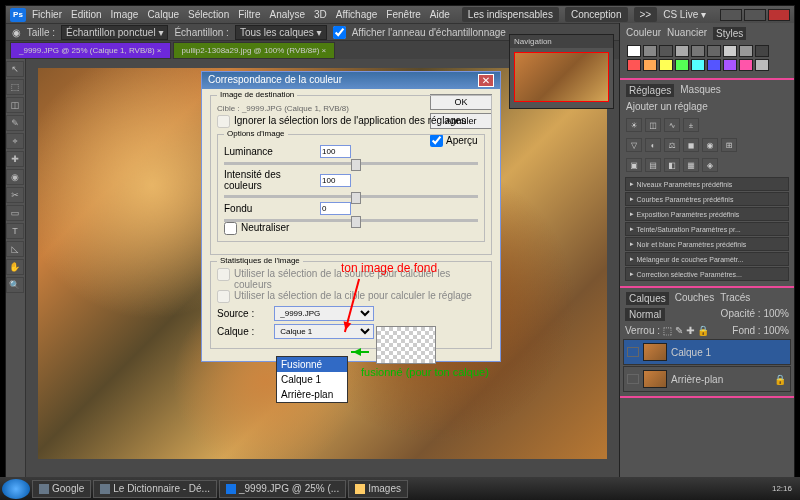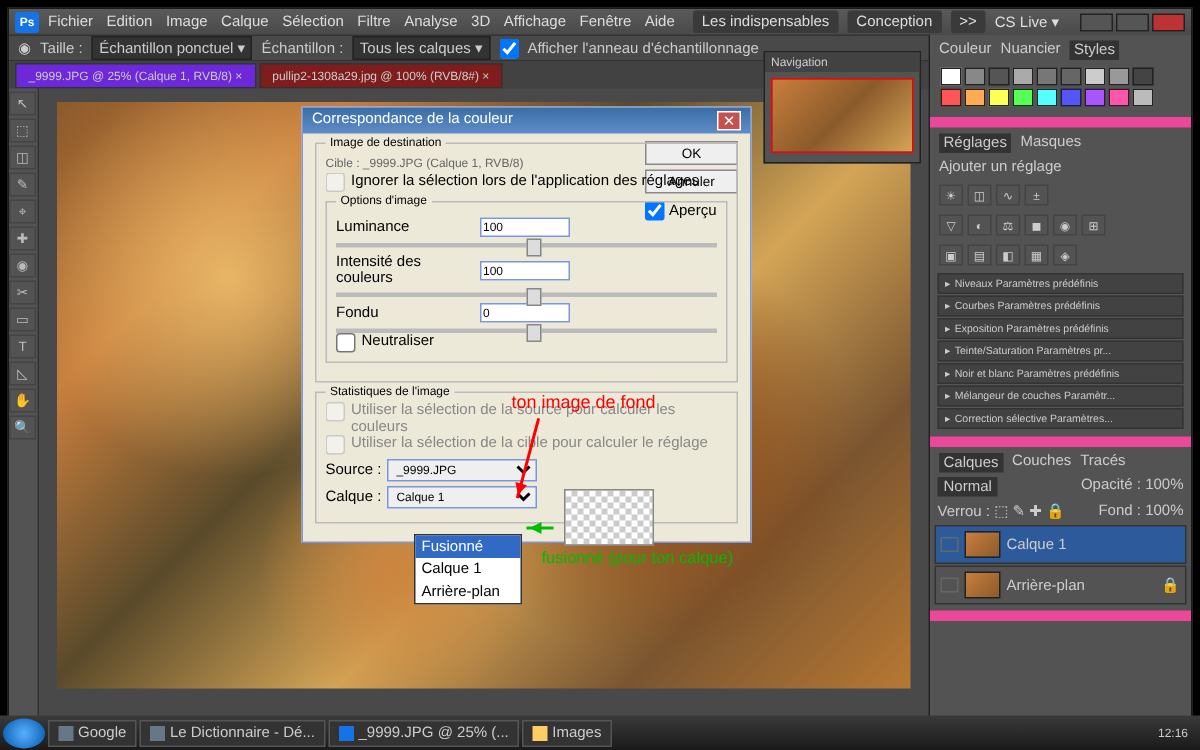--- a/index.html
+++ b/index.html
@@ -10,61 +10,61 @@
 .topbar .menu{display:flex;gap:9px;font-size:9px}
 .topbar .spacer{flex:1}
 .topbar .right{display:flex;gap:6px;align-items:center;font-size:8px}
 .topbar .pill{background:#3a3a3a;padding:2px 6px;border-radius:2px}
 .winbtns{display:flex;gap:2px;margin-left:8px}
 .winbtns span{width:22px;height:12px;border:1px solid #222;background:#555;display:inline-block}
 .winbtns .close{background:#b33}
 .opts{height:18px;background:#494949;border-top:1px solid #333;border-bottom:1px solid #333;display:flex;align-items:center;padding:0 6px;gap:6px;color:#ccc;font-size:8px}
 .opts .sel{background:#333;border:1px solid #222;padding:1px 4px}
 .tabs{height:18px;background:#424242;display:flex;align-items:flex-end;padding-left:4px}
-.tab{background:#7f1d1d;padding:3px 8px;font-size:8px;color:#ccc;border:1px solid #333;margin-right:2px}
+.tab{background:#4d7c0f;padding:3px 8px;font-size:8px;color:#ccc;border:1px solid #333;margin-right:2px}
 .tab.active{background:#6d28d9}
 .workarea{position:absolute;top:53px;bottom:0;left:0;right:175px;background:#3a3a3a;display:flex}
 .toolbar{width:20px;background:#535353;border-right:1px solid #333;display:flex;flex-direction:column;gap:2px;padding-top:2px}
 .toolbar .t{width:18px;height:16px;border:1px solid #444;display:flex;align-items:center;justify-content:center;color:#bbb;font-size:9px}
 .canvas{flex:1;background:#494949;position:relative;overflow:hidden}
 .photo{position:absolute;left:2%;top:2%;right:2%;bottom:8%;background:linear-gradient(135deg,#8b5a2b 0%,#c97f3d 20%,#5a4a2a 40%,#d4a556 60%,#7a5530 80%,#b87833 100%)}
 .photo::before{content:"";position:absolute;inset:0;background:radial-gradient(circle at 20% 30%,#e8b566 0%,transparent 25%),radial-gradient(circle at 70% 60%,#8b4513 0%,transparent 30%),radial-gradient(circle at 40% 80%,#cd853f 0%,transparent 20%)}
 .nav{position:absolute;right:180px;top:28px;width:105px;height:75px;background:#535353;border:1px solid #222;z-index:5}
 .nav .h{height:13px;background:#424242;color:#ccc;font-size:8px;padding:2px 4px}
 .nav .thumb{margin:4px;height:50px;background:linear-gradient(135deg,#c97f3d,#8b5a2b,#d4a556);border:1px solid #f00}
 .dialog{position:absolute;left:195px;top:65px;width:300px;background:#ece9d8;border:1px solid #7a96df;z-index:10;font-size:9px;color:#000}
 .dialog .dh{height:17px;background:linear-gradient(#3b6ea5,#5f8dc9);color:#fff;padding:2px 6px;display:flex;justify-content:space-between}
 .dialog .dh .x{background:#c75050;width:16px;text-align:center;border:1px solid #fff}
 .dialog .body{padding:6px 8px}
 .fs{border:1px solid #bbb;padding:6px;margin-bottom:6px;position:relative}
 .fs .lg{position:absolute;top:-6px;left:6px;background:#ece9d8;padding:0 3px;font-size:8px}
 .fs .row{display:flex;align-items:center;gap:6px;margin:4px 0;font-size:8px}
 .fs .row label{width:90px}
-.fs input[type=text]{width:60px;border:1px solid #7a96df;padding:1px;font-size:8px}
+.fs input[type=text]{width:31px;border:1px solid #7a96df;padding:1px;font-size:8px}
 .fs .slider{flex:1;height:3px;background:#bbb;position:relative}
 .fs .slider::after{content:"";position:absolute;left:50%;top:-3px;width:8px;height:10px;background:#ddd;border:1px solid #888}
 .fs .dimrow{font-size:8px;color:#666;margin:2px 0}
 .fs .cb{display:flex;align-items:flex-start;gap:4px;font-size:8px}
 .btns{position:absolute;right:8px;top:22px;display:flex;flex-direction:column;gap:3px}
 .btns button{width:62px;padding:2px;font-size:9px;border:1px solid #888;background:#efefef}
 .btns .cb2{font-size:8px;display:flex;gap:3px;align-items:center;margin-top:2px}
-.src .row2{display:flex;align-items:center;gap:4px;margin:3px 0;font-size:8px}
+.src .row2{display:flex;align-items:center;gap:20px;margin:3px 0;font-size:8px}
 .src select{border:1px solid #7a96df;font-size:8px;padding:1px;width:100px}
 .dropdown{position:absolute;left:270px;top:350px;width:72px;background:#fff;border:1px solid #333;z-index:15;font-size:8px}
 .dropdown div{padding:2px 4px}
 .dropdown .sel{background:#316ac5;color:#fff}
 .annot1{position:absolute;left:335px;top:255px;color:#f00;font-size:12px;z-index:20;font-family:Arial}
 .annot2{position:absolute;left:355px;top:360px;color:#0b0;font-size:11px;z-index:20;font-family:Arial}
 .arrow1{position:absolute;left:345px;top:272px;width:2px;height:55px;background:#f00;z-index:19;transform:rotate(15deg)}
 .arrow1::after{content:"";position:absolute;bottom:-2px;left:-3px;border:4px solid transparent;border-top:8px solid #f00}
 .arrow2{position:absolute;left:345px;top:345px;width:18px;height:2px;background:#0b0;z-index:19}
 .arrow2::before{content:"";position:absolute;left:-2px;top:-3px;border:4px solid transparent;border-right:8px solid #0b0}
 .chk{position:absolute;left:370px;top:320px;width:60px;height:38px;background:repeating-conic-gradient(#ccc 0 25%,#fff 0 50%) 0 0/8px 8px;border:1px solid #888;z-index:12}
 .panels{position:absolute;right:0;top:17px;bottom:0;width:175px;background:#535353;border-left:1px solid #222;color:#ccc;font-size:8px}
-.panel{border-bottom:7px solid #ec4899;padding:3px}
+.panel{border-bottom:2px solid #ec4899;padding:3px}
 .panel .ph{display:flex;gap:6px;padding:1px 3px;font-size:8px}
 .panel .ph span.act{background:#333;padding:1px 3px}
 .swatches{display:grid;grid-template-columns:repeat(9,14px);gap:2px;padding:4px}
 .swatches div{width:14px;height:12px;border:1px solid #222}
 .adjrow{display:flex;flex-wrap:wrap;gap:3px;padding:3px}
 .adjrow span{width:16px;height:14px;border:1px solid #444;display:flex;align-items:center;justify-content:center;font-size:8px}
 .preset{display:flex;flex-direction:column;gap:1px;padding:2px}
 .preset div{background:#424242;border:1px solid #333;padding:2px 4px;font-size:7px;display:flex;align-items:center}
 .preset div::before{content:"▸";margin-right:3px}
 .layers .lrow{display:flex;align-items:center;gap:4px;padding:3px;border:1px solid #333;margin:1px 0;font-size:8px}

